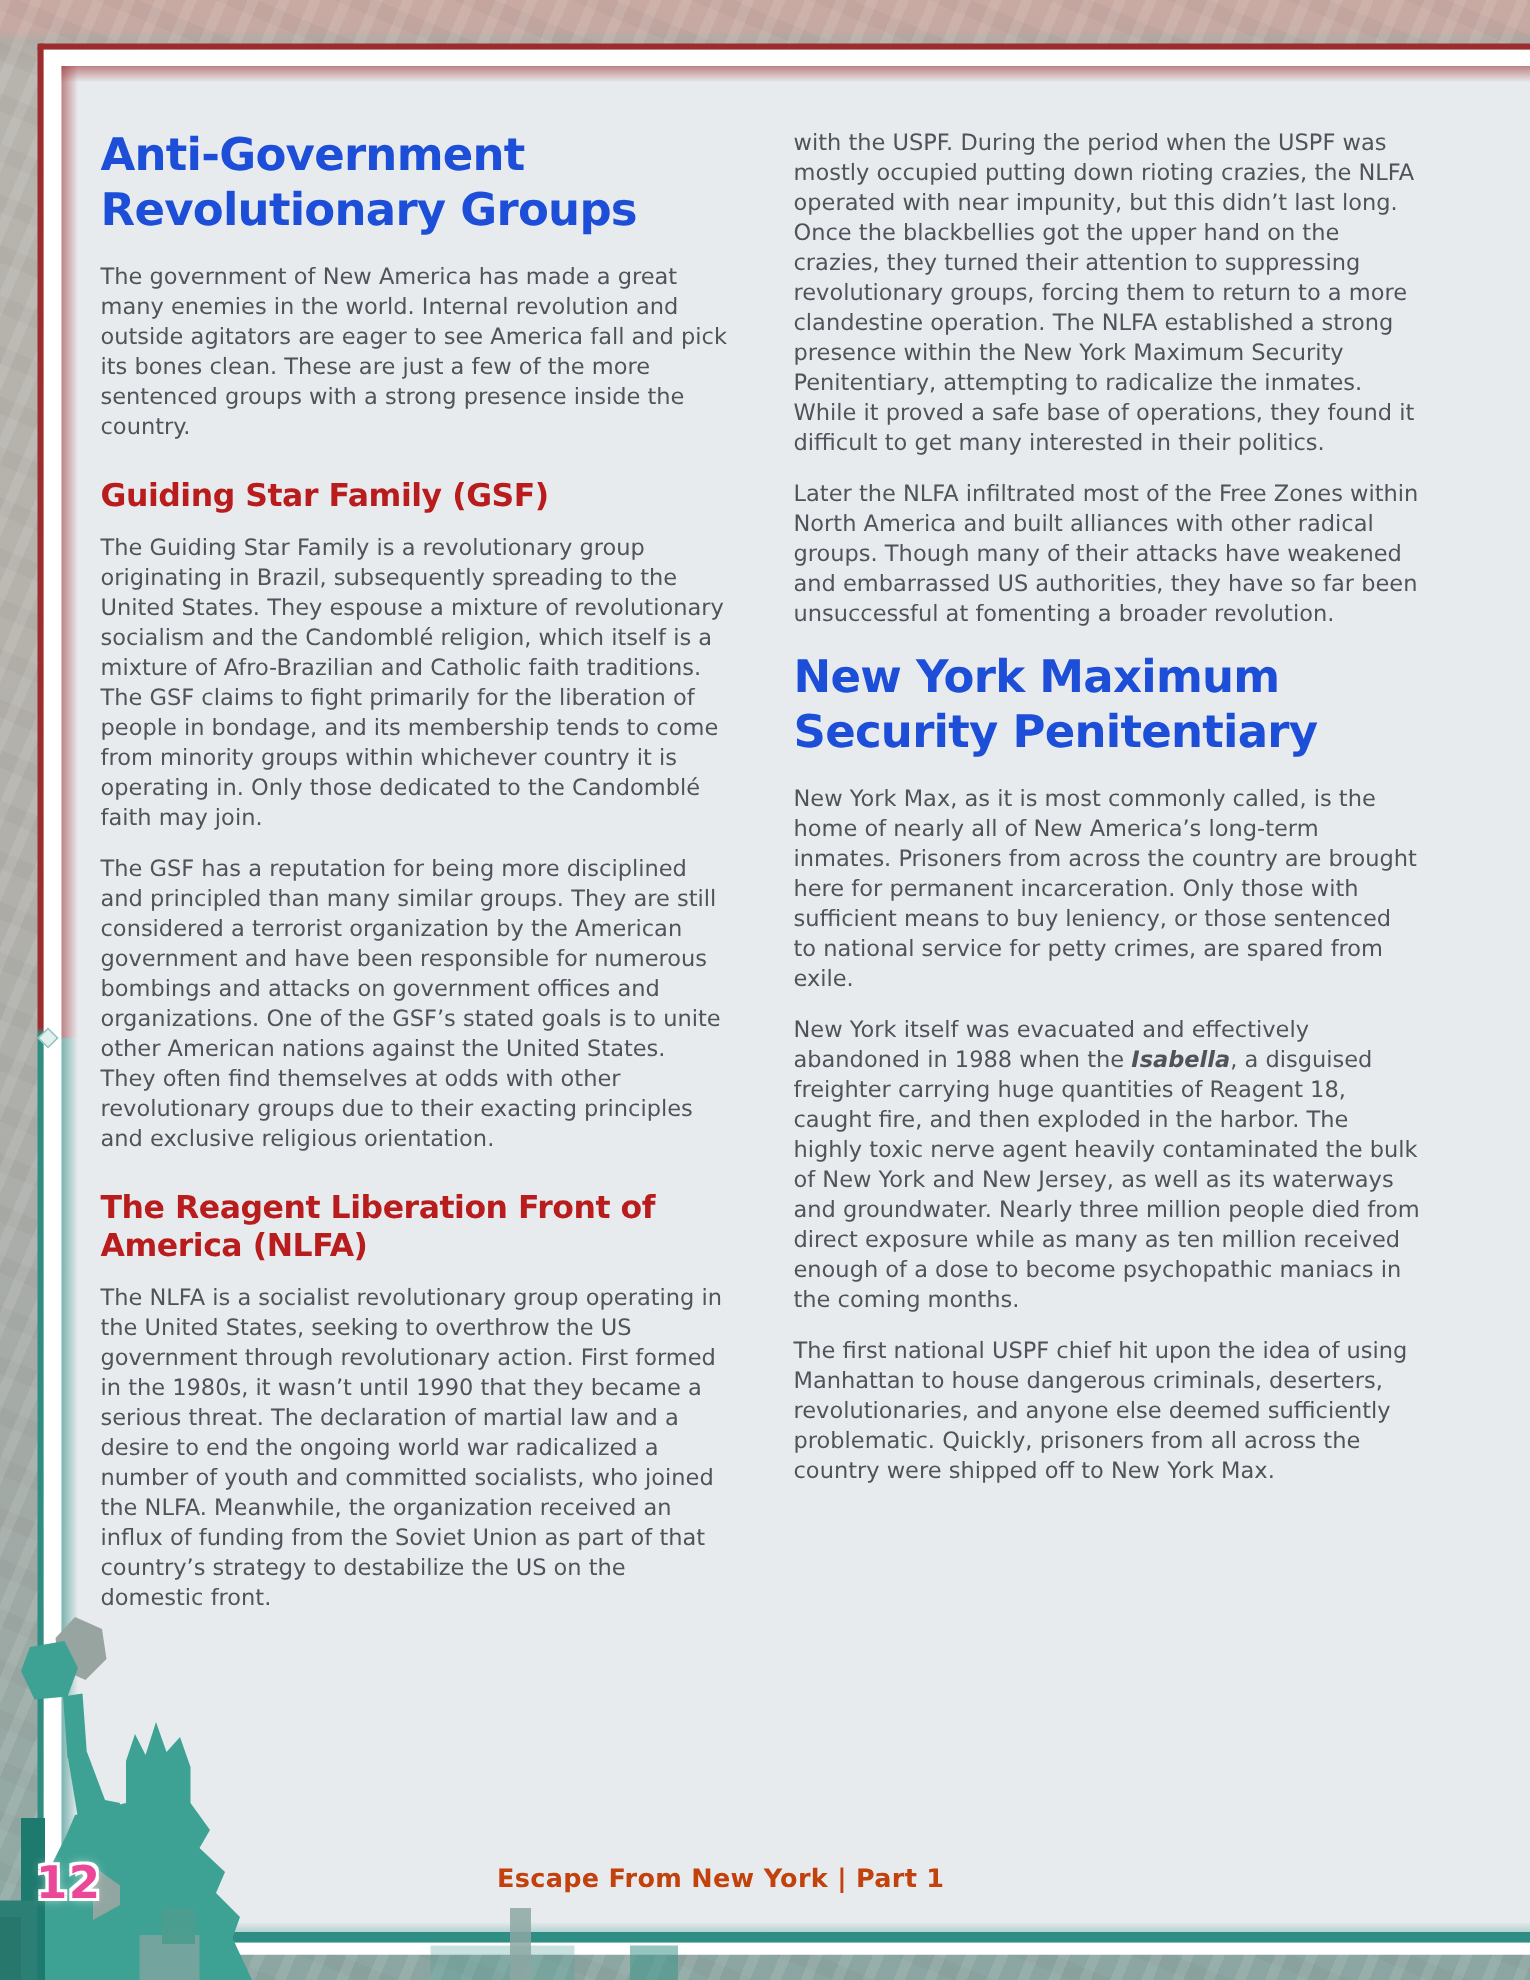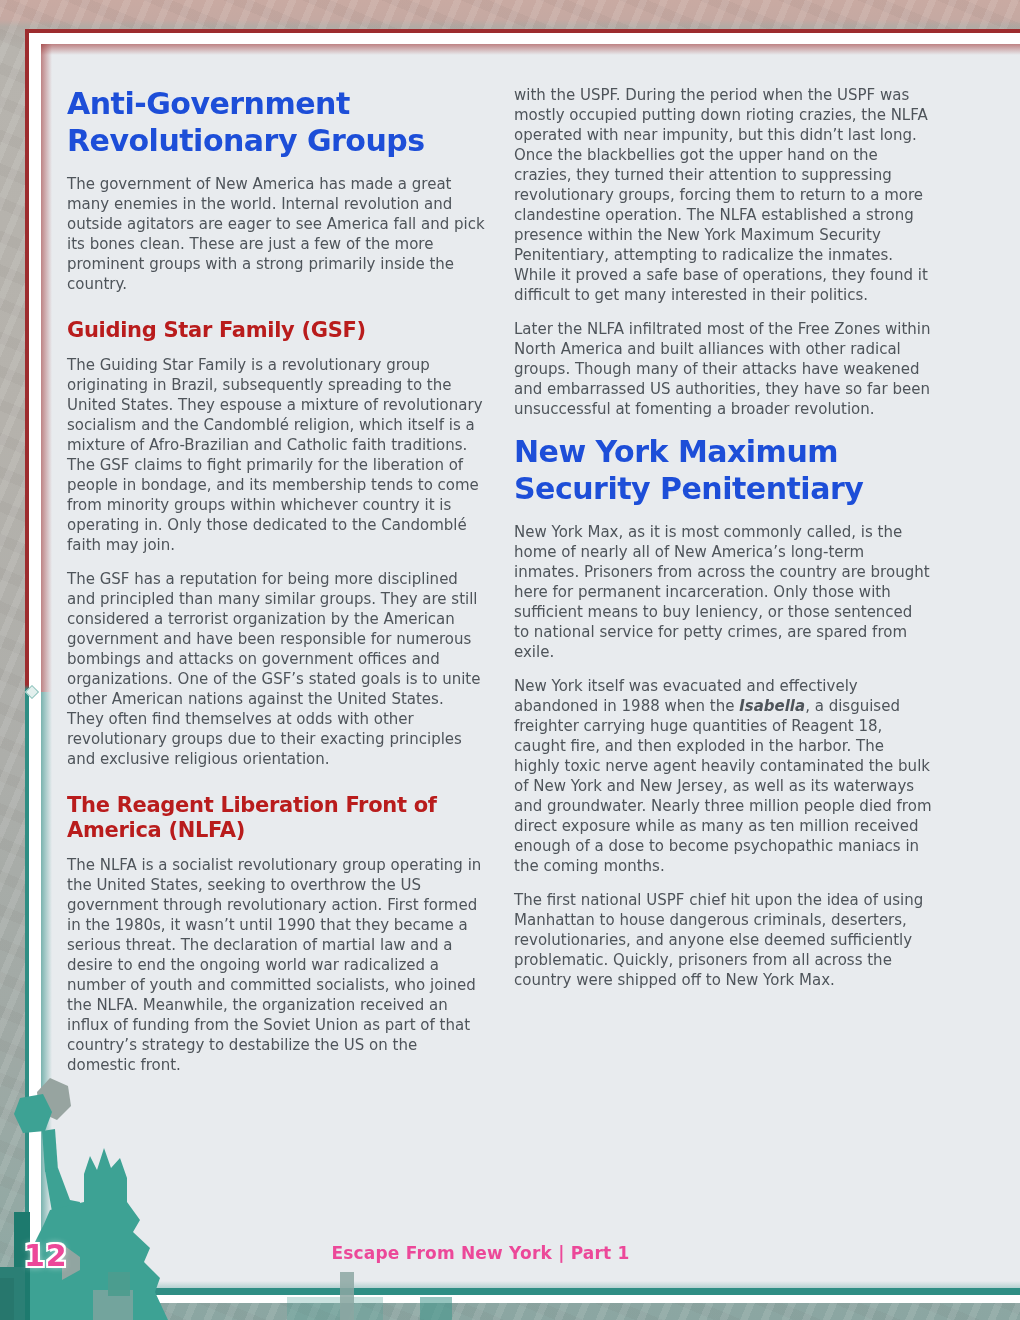--- a/index.html
+++ b/index.html
@@ -43,37 +43,37 @@
   .glow-bottom{ position:absolute; left:0; right:0; bottom:0; height:14px;
     background:linear-gradient(0deg, rgba(47,142,132,.55), rgba(47,142,132,0)); z-index:3;}
   .edge-diamond{
     position:absolute; left:27px; top:687px; width:10px; height:10px;
     background:#e3f0ee; border:1px solid #8fc4bd; transform:rotate(45deg); z-index:5;
   }
 
   
   .col{ position:absolute; top:85px; width:418px; z-index:2; color:#4e545a; font-size:15px; line-height:20px; }
   .col-left{ left:67px; }
-  .col-right{ left:514px; }
+  .col-right{ left:529px; }
   .col p{ margin:0 0 14px; }
   h1{
     font-size:30px; line-height:37px; font-weight:800; letter-spacing:-0.5px;
     color:#1d4ed8; margin:0 0 15px;
   }
   h1.right-head{ }
   h2{
     font-size:21px; line-height:25px; font-weight:700; letter-spacing:-0.3px;
     color:#b91c1c; margin:24px 0 12px;
   }
   .ship{ font-style:italic; font-weight:bold; }
 
   
   .footer{
     position:absolute; left:41px; right:100px; top:1243px; z-index:6;
-    text-align:center; font-weight:800; font-size:17px; letter-spacing:0.2px; color:#ec4899;
+    text-align:center; font-weight:800; font-size:17px; letter-spacing:0.2px; color:#c2410c;
   }
   .page-num{
     position:absolute; left:24px; top:1238px; z-index:8;
     font-weight:800; font-size:30px; color:#ec4899; letter-spacing:1px;
     text-shadow:-2px -2px 0 #fff, 2px -2px 0 #fff, -2px 2px 0 #fff, 2px 2px 0 #fff,
       0 0 7px rgba(255,255,255,.95);
   }
 
   
   .statue{ position:absolute; left:0; top:1052px; width:230px; height:268px; z-index:7; }
@@ -93,21 +93,21 @@
 </div>
 
 <div class="line-top"></div>
 <div class="line-left"></div>
 <div class="bottom-white"></div>
 <div class="line-bottom"></div>
 <div class="edge-diamond"></div>
 
 <div class="col col-left">
   <h1>Anti-Government Revolutionary Groups</h1>
-  <p>The government of New America has made a great many enemies in the world. Internal revolution and outside agitators are eager to see America fall and pick its bones clean. These are just a few of the more prominent groups with a strong primarily inside the country.</p>
+  <p>The government of New America has made a great many enemies in the world. Internal revolution and outside agitators are eager to see America fall and pick its bones clean. These are just a few of the more sentenced groups with a strong presence inside the country.</p>
   <h2>Guiding Star Family (GSF)</h2>
   <p>The Guiding Star Family is a revolutionary group originating in Brazil, subsequently spreading to the United States. They espouse a mixture of revolutionary socialism and the Candomblé religion, which itself is a mixture of Afro-Brazilian and Catholic faith traditions. The GSF claims to fight primarily for the liberation of people in bondage, and its membership tends to come from minority groups within whichever country it is operating in. Only those dedicated to the Candomblé faith may join.</p>
   <p>The GSF has a reputation for being more disciplined and principled than many similar groups. They are still considered a terrorist organization by the American government and have been responsible for numerous bombings and attacks on government offices and organizations. One of the GSF’s stated goals is to unite other American nations against the United States. They often find themselves at odds with other revolutionary groups due to their exacting principles and exclusive religious orientation.</p>
   <h2>The Reagent Liberation Front of America (NLFA)</h2>
   <p>The NLFA is a socialist revolutionary group operating in the United States, seeking to overthrow the US government through revolutionary action. First formed in the 1980s, it wasn’t until 1990 that they became a serious threat. The declaration of martial law and a desire to end the ongoing world war radicalized a number of youth and committed socialists, who joined the NLFA. Meanwhile, the organization received an influx of funding from the Soviet Union as part of that country’s strategy to destabilize the US on the domestic front.</p>
 </div>
 
 <div class="col col-right">
   <p>with the USPF. During the period when the USPF was mostly occupied putting down rioting crazies, the NLFA operated with near impunity, but this didn’t last long. Once the blackbellies got the upper hand on the crazies, they turned their attention to suppressing revolutionary groups, forcing them to return to a more clandestine operation. The NLFA established a strong presence within the New York Maximum Security Penitentiary, attempting to radicalize the inmates. While it proved a safe base of operations, they found it difficult to get many interested in their politics.</p>
   <p>Later the NLFA infiltrated most of the Free Zones within North America and built alliances with other radical groups. Though many of their attacks have weakened and embarrassed US authorities, they have so far been unsuccessful at fomenting a broader revolution.</p>

